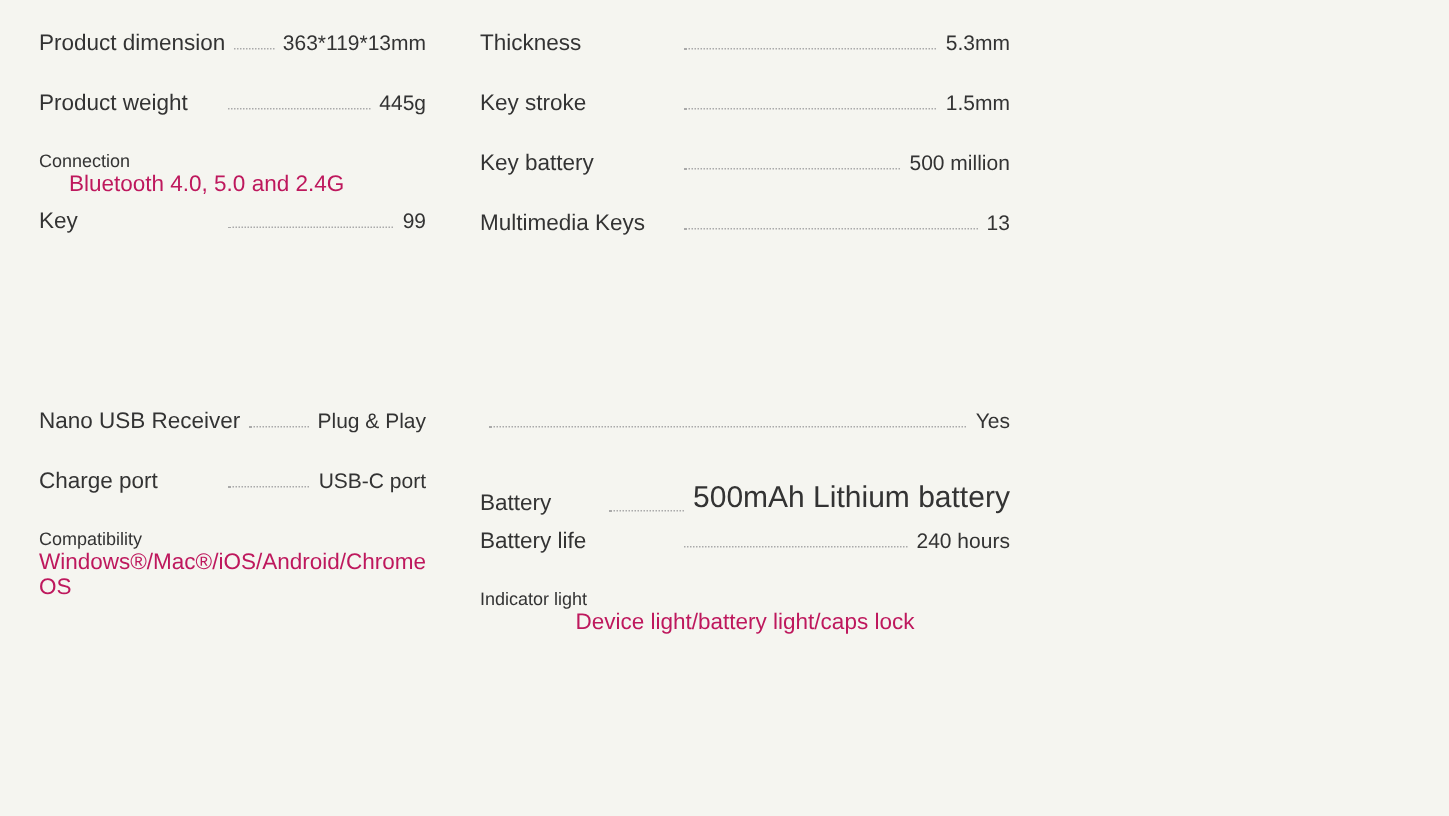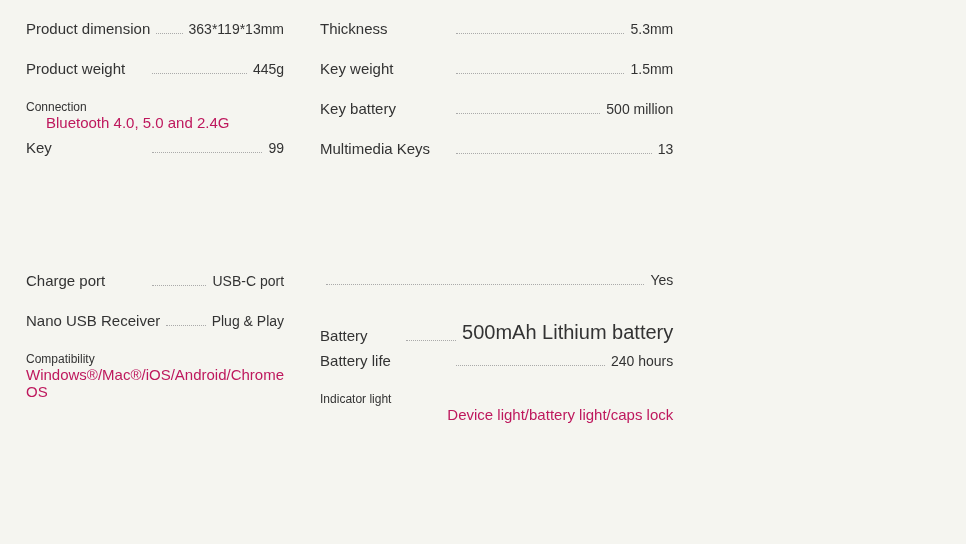--- a/index.html
+++ b/index.html
@@ -142,21 +142,21 @@
 
   <div class="right-col">
 
     <div class="spec-row">
       <span class="spec-label">Thickness</span>
       <span class="spec-dots"></span>
       <span class="spec-value">5.3mm</span>
     </div>
 
     <div class="spec-row">
-      <span class="spec-label">Key weight</span>
+      <span class="spec-label">Key stroke</span>
       <span class="spec-dots"></span>
       <span class="spec-value">1.5mm</span>
     </div>
 
     <div class="spec-row">
       <span class="spec-label">Key battery</span>
       <span class="spec-dots"></span>
       <span class="spec-value">500 million</span>
     </div>
 
@@ -165,29 +165,29 @@
       <span class="spec-dots"></span>
       <span class="spec-value">13</span>
     </div>
   </div>
 
   <div class="divider-section"></div>
 
   <div class="left-col">
 
     <div class="spec-row">
+      <span class="spec-label">Nano USB Receiver</span>
+      <span class="spec-dots"></span>
+      <span class="spec-value">Plug &amp; Play</span>
+    </div>
+
+    <div class="spec-row">
       <span class="spec-label">Charge port</span>
       <span class="spec-dots"></span>
       <span class="spec-value">USB-C port</span>
-    </div>
-
-    <div class="spec-row">
-      <span class="spec-label">Nano USB Receiver</span>
-      <span class="spec-dots"></span>
-      <span class="spec-value">Plug &amp; Play</span>
     </div>
 
     <div class="spec-row-multiline">
       <span class="spec-label">Compatibility</span>
       <span class="spec-value-sub" style="padding-left:0;">Windows®/Mac®/iOS/Android/Chrome OS</span>
     </div>
   </div>
 
   <div class="right-col">
 
@@ -203,17 +203,17 @@
     </div>
 
     <div class="spec-row">
       <span class="spec-label">Battery life</span>
       <span class="spec-dots"></span>
       <span class="spec-value">240 hours</span>
     </div>
 
     <div class="spec-row-multiline">
       <span class="spec-label">Indicator light</span>
-      <span class="spec-value-sub" style="padding-left:0; text-align:right;">Device light/battery light/caps lock</span>
+      <span class="spec-value-sub" style="padding-left:0; text-align:center;">Device light/battery light/caps lock</span>
     </div>
   </div>
 
 </div>
 
 </body></html>

